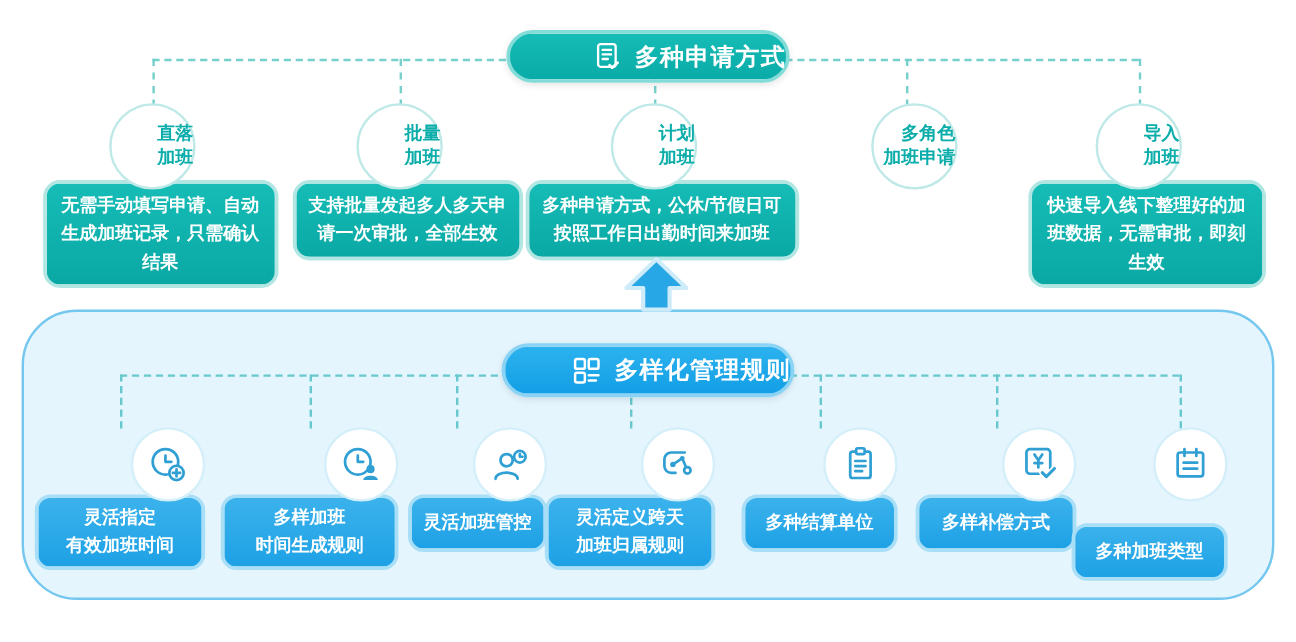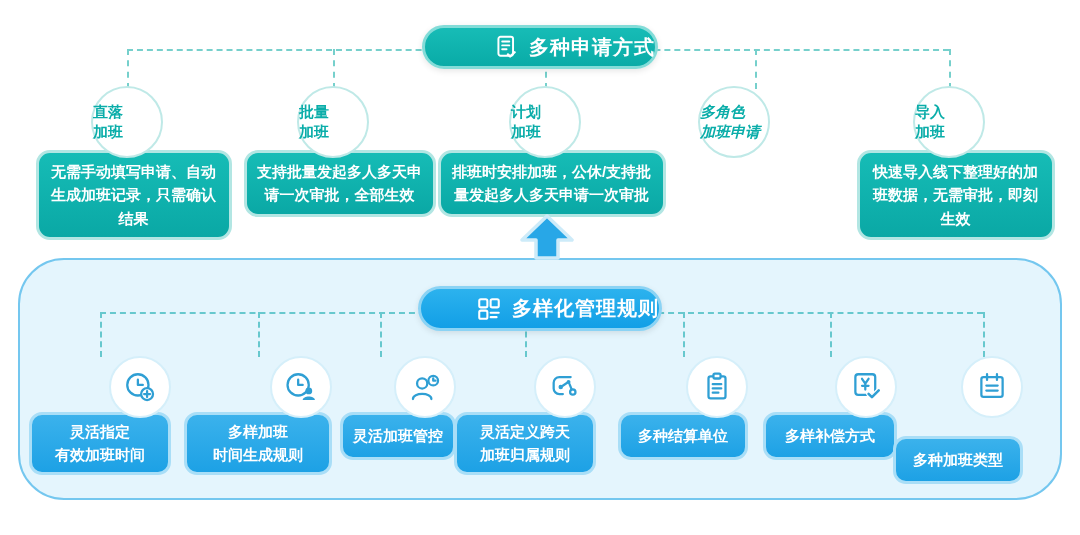--- a/index.html
+++ b/index.html
@@ -34,21 +34,21 @@
     top:286px; width:244px; height:45px;
     background:linear-gradient(180deg,#2cb2ee,#129fe6);
     border:3px solid #8bd3f4;
   }
 
   
   .tcol { position:absolute; top:86px; display:flex; flex-direction:column; align-items:center; z-index:1; }
   .tcircle {
     width:72px; height:72px; border-radius:50%;
     background:#fff; border:2px solid #bfe9e7;
-    display:flex; flex-direction:column; align-items:flex-start; justify-content:center;
+    display:flex; flex-direction:column; align-items:flex-end; justify-content:center;
     color:#0aada9; font-weight:800; font-size:15px; line-height:1.35; text-align:center;
     z-index:2;
   }
   .tbox {
     margin-top:-8px; z-index:1;
     background:linear-gradient(180deg,#16bcb6,#0aa8a5);
     border:3px solid #b2e6e3; border-radius:14px;
     color:#fff; font-weight:700; font-size:15px; line-height:1.55;
     display:flex; align-items:center; justify-content:center; text-align:center;
     padding:7px 8px; min-height:60px; width:100%;
@@ -118,24 +118,24 @@
     <span>加班</span>
   </div>
   <div class="tbox">支持批量发起多人多天申请一次审批，全部生效</div>
 </div>
 
 <div class="tcol" style="left:431px; width:228px;">
   <div class="tcircle">
     <span>计划</span>
     <span>加班</span>
   </div>
-  <div class="tbox">排班时安排加班，公休/支持批量发起多人多天申请一次审批</div>
-</div>
-
-<div class="tcol" style="left:641px; width:186px;font-style:italic;">
+  <div class="tbox">多种申请方式，公休/节假日可按照工作日出勤时间来加班</div>
+</div>
+
+<div class="tcol" style="left:669px; width:186px;">
   <div class="tcircle">
     <span>多角色</span>
     <span>加班申请</span>
   </div>
 </div>
 
 <div class="tcol" style="left:850px; width:198px;">
   <div class="tcircle">
     <span>导入</span>
     <span>加班</span>

